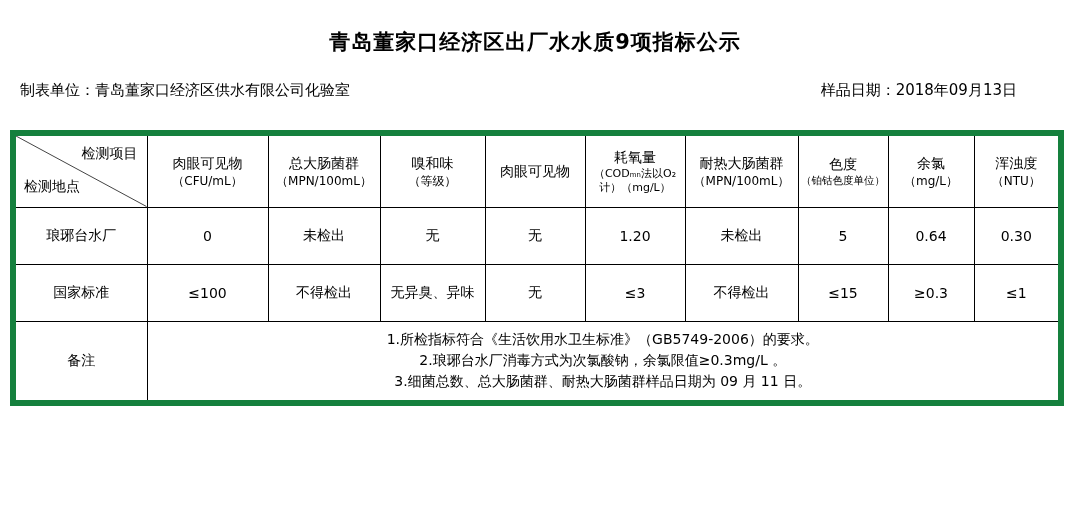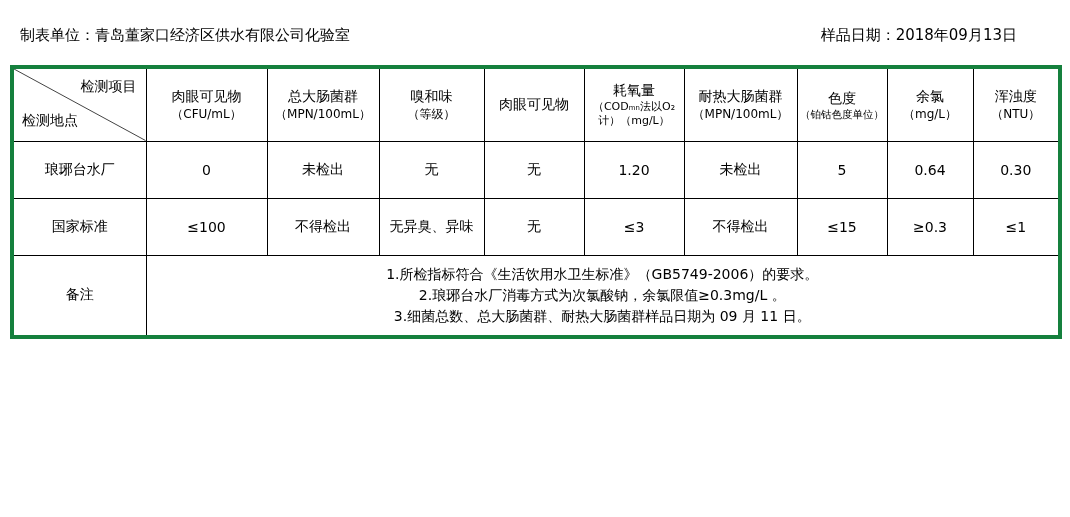--- a/index.html
+++ b/index.html
@@ -21,25 +21,25 @@
   }
   .meta {
     margin: 27px 53px 0 20px;
     display: flex;
     justify-content: space-between;
     font-size: 15px;
     line-height: 17px;
     align-items: center;
   }
   table.wq {
-    margin: 21px 0 0 10px;
+    margin: 31px 0 0 10px;
     width: 1048px;
     border-collapse: collapse;
     table-layout: fixed;
-    border: 4px solid #15803d;
+    border: 6px solid #15803d;
   }
   table.wq th, table.wq td {
     border: 1px solid #000;
     text-align: center;
     vertical-align: middle;
     font-weight: normal;
     padding: 2px;
     overflow: hidden;
   }
   tr.header-row { height: 74px; }
@@ -64,20 +64,21 @@
   .footer .sig { position: absolute; top: 0; white-space: nowrap; }
   .sig-reviewer { left: 20px; }
   .sig-tester { left: 435px; }
   .sig-preparer { left: 740px; }
 </style>
 </head>
 <body>
 
 <div class="page">
 
+  <h1 class="title">青岛董家口经济区出厂水水质9项指标公示</h1>
 
   <div class="meta">
     <span>制表单位：青岛董家口经济区供水有限公司化验室</span>
     <span>样品日期：2018年09月13日</span>
   </div>
 
   <table class="wq">
     <colgroup>
       <col style="width:134px">
         <col style="width:121px">

